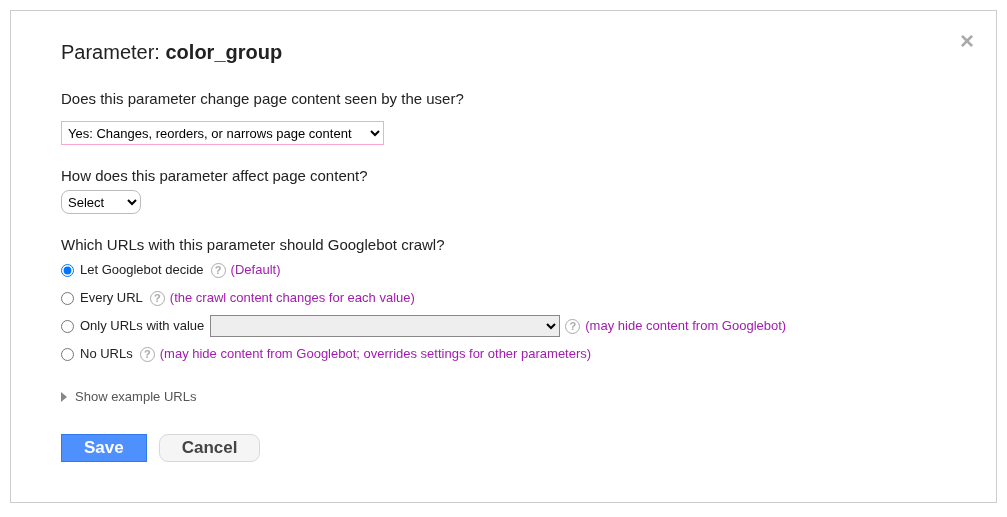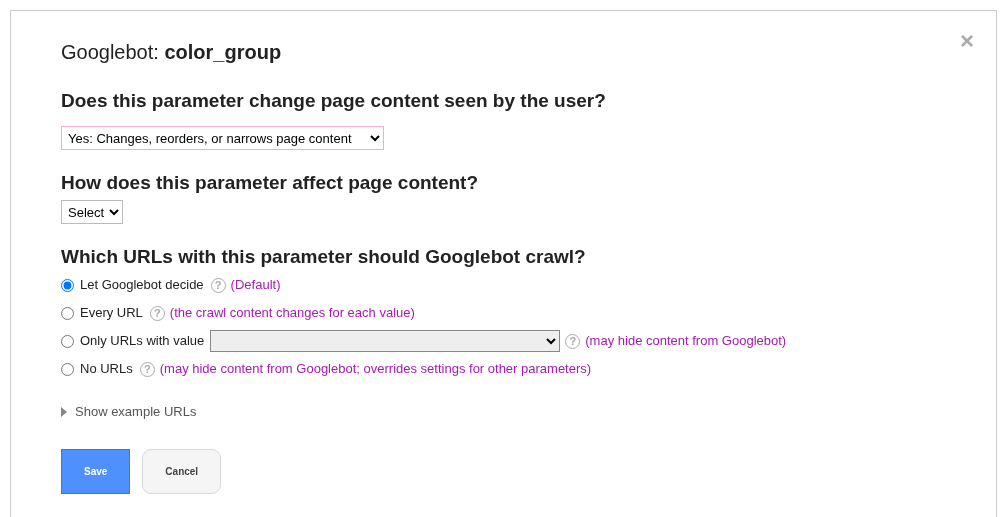--- a/index.html
+++ b/index.html
@@ -27,40 +27,40 @@
       cursor: pointer;
       line-height: 1;
     }
     .title {
       font-size: 20px;
       font-weight: normal;
       margin-bottom: 26px;
     }
     .title .param-name { font-weight: bold; }
     .section-label {
-      font-weight: bold;
-      font-size: 19px;
+      font-weight: normal;
+      font-size: 15px;
       margin-bottom: 6px;
       display: block;
     }
     .section { margin-bottom: 22px; }
     select {
       font-size: 13px;
       font-family: Arial, sans-serif;
       background: #fff;
       border: 1px solid #bbb;
       padding: 3px 2px;
       height: 24px;
     }
     select.wide {
       width: 323px;
       border: 1px solid #f9a8d4;
       margin-top: 8px;
     }
-    select.narrow { width: 62px; }
+    select.narrow { width: 80px; border-radius: 8px; }
     .radio-list { margin-top: 6px; }
     .radio-row {
       display: flex;
       align-items: center;
       margin-bottom: 6px;
       font-size: 13px;
       line-height: 22px;
     }
     .radio-row input[type="radio"] {
       margin-right: 6px;
@@ -105,23 +105,23 @@
     }
     .expand-arrow {
       width: 0; height: 0;
       border-top: 5px solid transparent;
       border-bottom: 5px solid transparent;
       border-left: 6px solid #888;
       margin-right: 8px;
     }
     .button-row { display: flex; gap: 12px; }
     .btn {
-      font-size: 10px;
+      font-size: 17px;
       font-weight: bold;
-      padding: 16px 22px;
+      padding: 3px 22px;
       border: 1px solid transparent;
       cursor: pointer;
       font-family: Arial, sans-serif;
     }
     .btn-primary {
       background: #4d90fe;
       color: #fff;
       border-color: #3079ed;
     }
     .btn-secondary {
@@ -132,21 +132,21 @@
     }
   </style>
 </head>
 <body>
 
 <div class="dialog">
 
   <div class="close-btn">×</div>
 
   <div class="title">
-    <span>Googlebot: </span><span class="param-name">color_group</span>
+    <span>Parameter: </span><span class="param-name">color_group</span>
   </div>
 
   <div class="section">
     <span class="section-label">Does this parameter change page content seen by the user?</span>
     <select class="wide">
       <option>Yes: Changes, reorders, or narrows page content</option>
     </select>
   </div>
 
   <div class="section">

